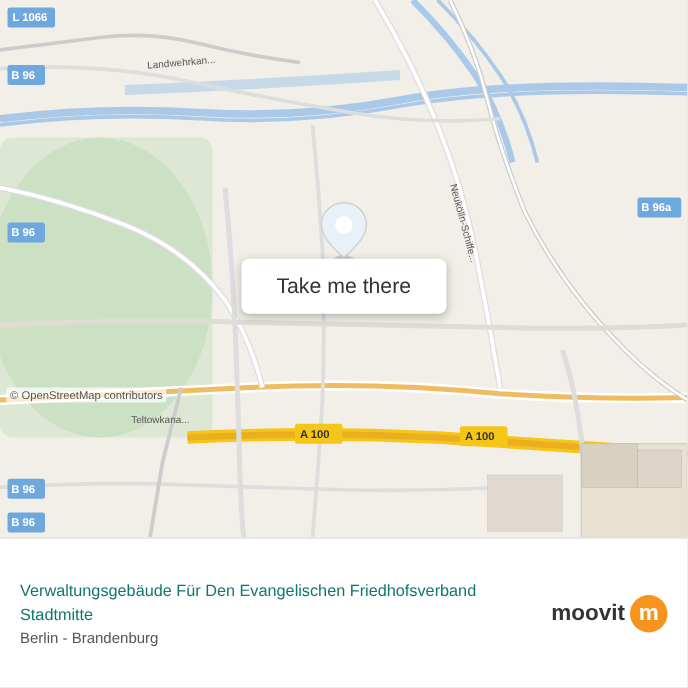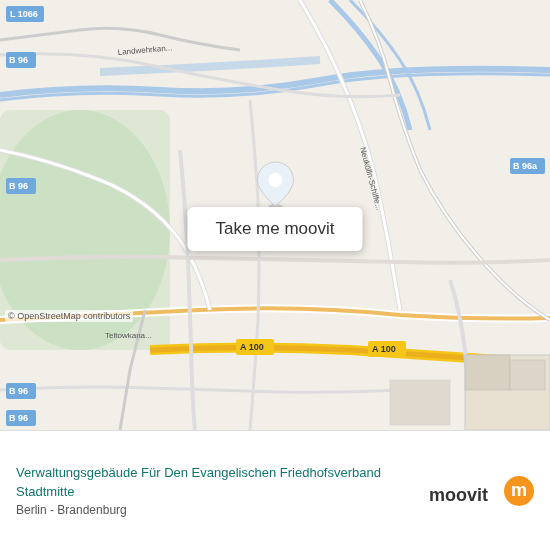--- a/index.html
+++ b/index.html
@@ -204,34 +204,34 @@
 
     <div class="button-overlay">
 
       <div class="location-pin">
         <svg width="44" height="52" viewBox="0 0 44 52" xmlns="http://www.w3.org/2000/svg">
           <ellipse cx="22" cy="48" rx="8" ry="4" fill="rgba(0,0,0,0.15)"></ellipse>
           <path d="M22 2 C12 2 4 10 4 20 C4 32 22 46 22 46 C22 46 40 32 40 20 C40 10 32 2 22 2 Z" fill="#e8f0f8" stroke="#ccc" stroke-width="1"></path>
           <circle cx="22" cy="20" r="7" fill="white"></circle>
         </svg>
       </div>
-      <button class="take-me-button">Take me moovit</button>
+      <button class="take-me-button">Take me there</button>
     </div>
 
     <div class="osm-attribution">© OpenStreetMap contributors</div>
   </div>
 
   <div class="info-bar">
     <div class="route-info">
       <div class="info-text">
         <div class="place-name">Verwaltungsgebäude Für Den Evangelischen Friedhofsverband Stadtmitte</div>
         <div class="place-location">Berlin - Brandenburg</div>
       </div>
     </div>
 
-    <div style="display:flex; align-items:flex-end; gap:16px; flex-shrink:0;">
+    <div style="display:flex; align-items:center; gap:4px; flex-shrink:0;">
       <span style="font-size:18px; font-weight:bold; color:#333;">moovit</span>
       <div style="width:30px;height:30px;background:#f7941d;border-radius:50%;display:flex;align-items:center;justify-content:center;color:white;font-weight:bold;font-size:18px;">
         <span>m</span>
       </div>
     </div>
   </div>
 </div>
 
 </body></html>

